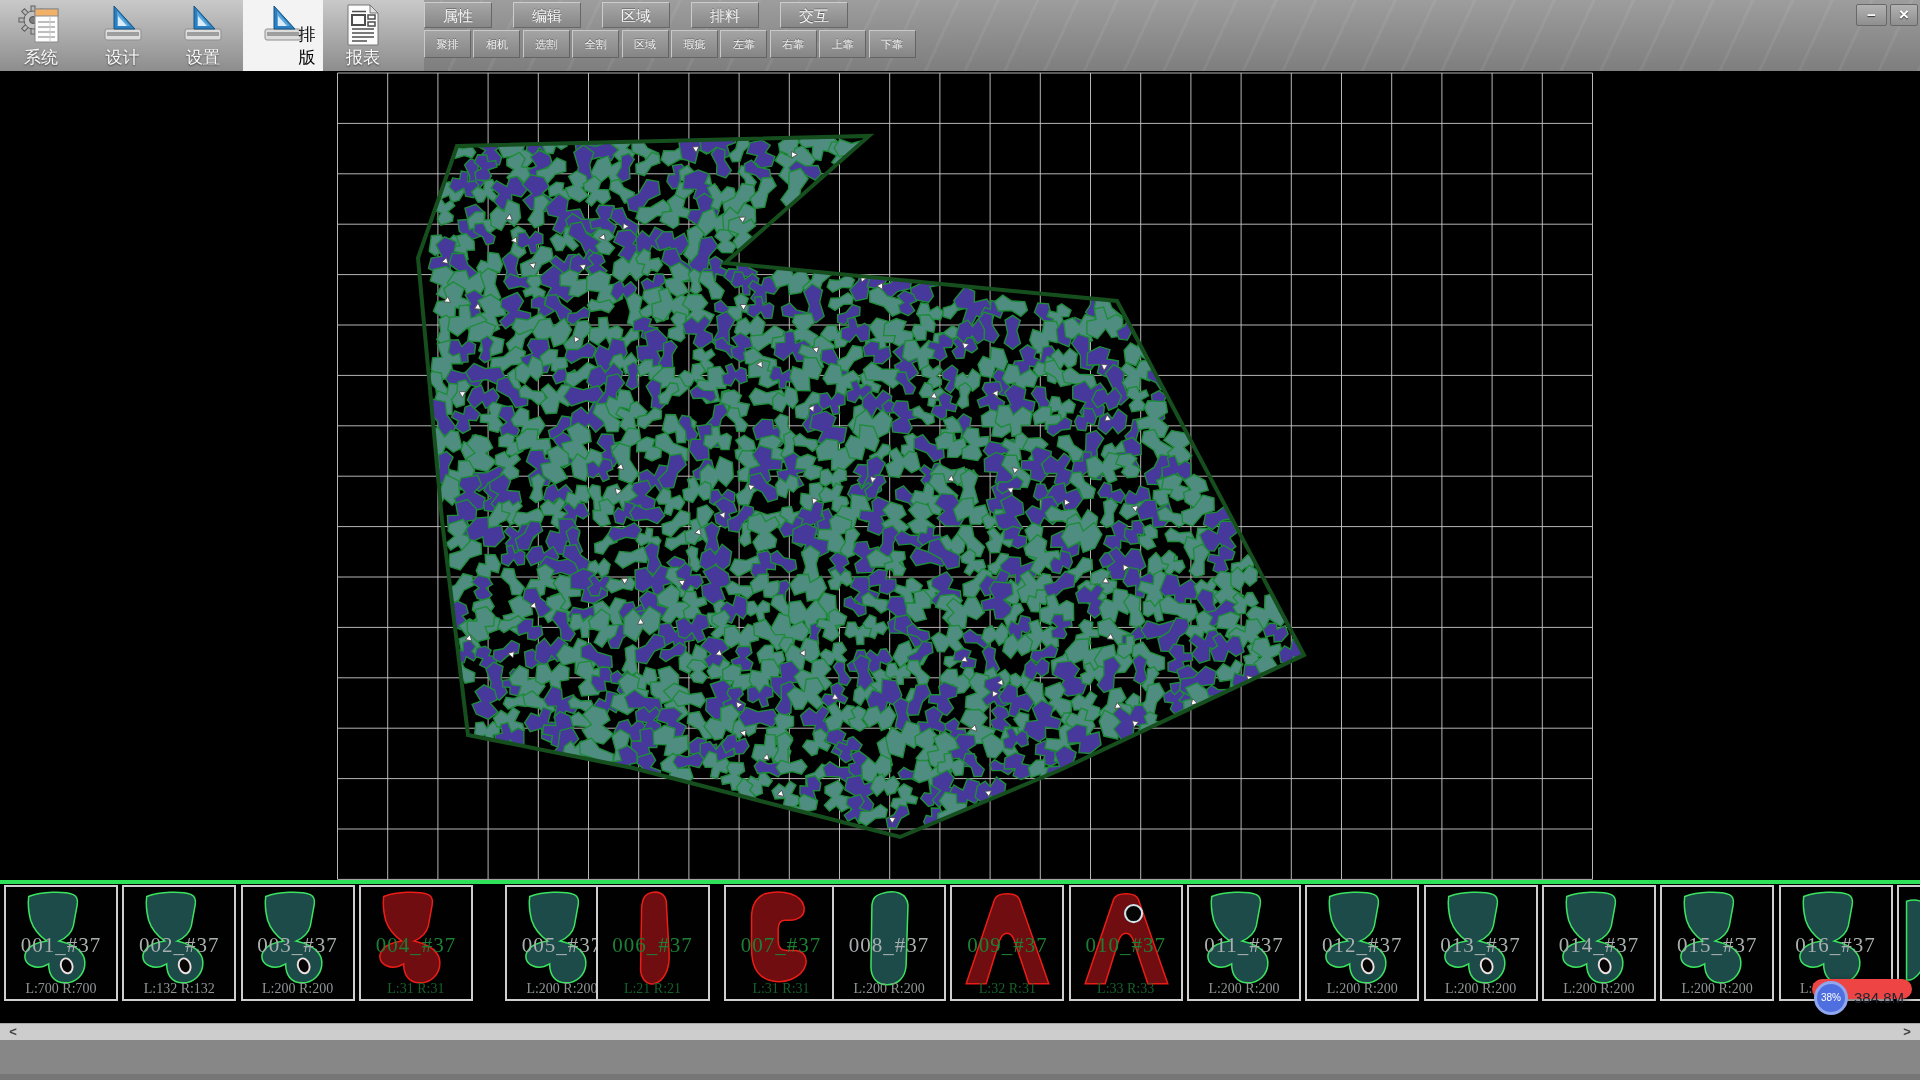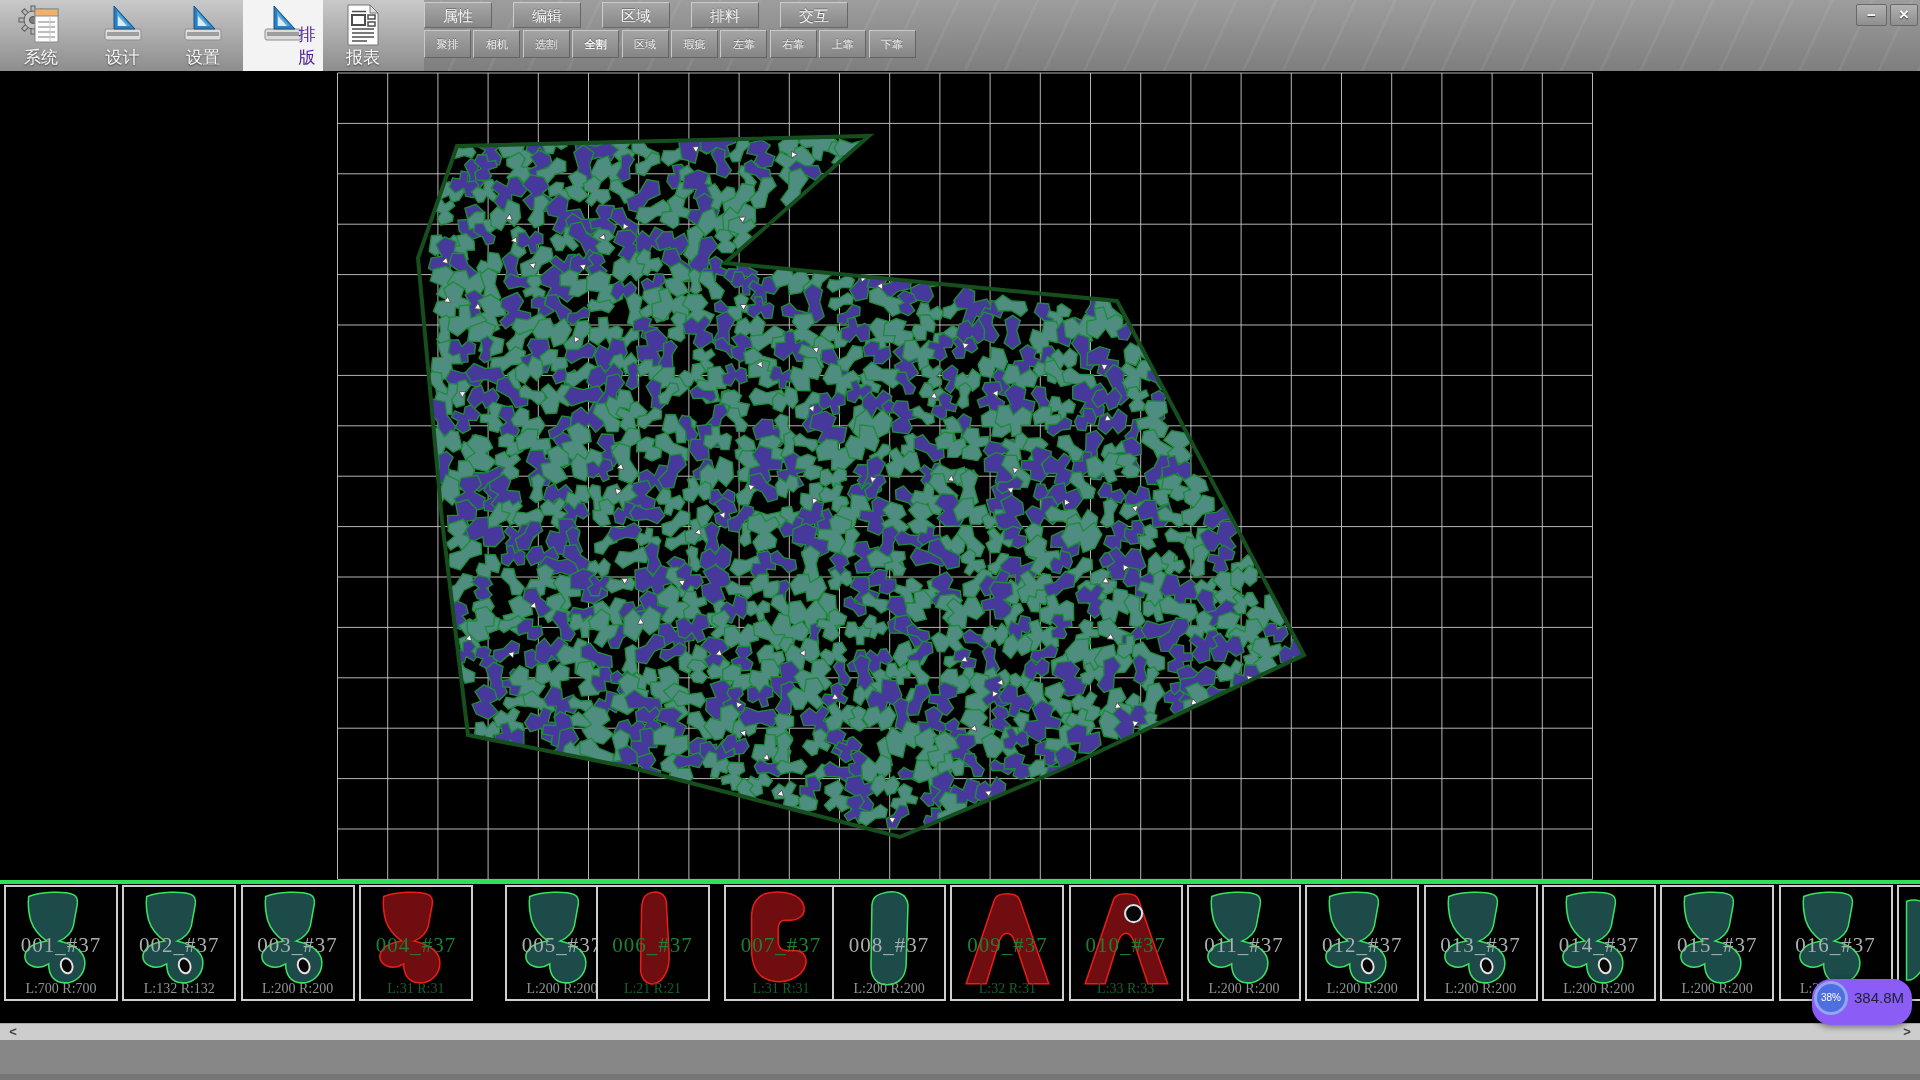--- a/index.html
+++ b/index.html
@@ -8,21 +8,21 @@
     background:linear-gradient(180deg,#9d9d9d,#7e7e7e);border-bottom:1px solid #4a4a4a;}
   .titlebar::before{content:"";position:absolute;inset:0;
     background:repeating-linear-gradient(295deg,rgba(255,255,255,.06) 0 3px,transparent 3px 36px);}
   .navpanel{position:absolute;left:0;top:0;width:424px;height:71px;
     background:linear-gradient(180deg,#c9c9c9,#8d8d8d);}
   .bigbtn{position:absolute;top:0;height:71px;cursor:default;}
   .bigbtn.sel{background:#f3f3f3;}
   .bigbtn .ic{position:absolute;left:50%;top:2px;transform:translateX(-50%);}
   .bigbtn .lbl{position:absolute;left:0;right:0;bottom:2px;text-align:center;
     font-size:17px;color:#fbfbfb;text-shadow:0 1px 2px rgba(0,0,0,.55);}
-  .bigbtn.sel .lbl{color:#4c1d95;text-shadow:none;padding-left:48px;}
+  .bigbtn.sel .lbl{color:#000000;text-shadow:none;padding-left:48px;}
   .tab{position:absolute;top:2px;width:68px;height:26px;line-height:25px;text-align:center;
     font-size:15px;color:#f4f4f4;text-shadow:0 -1px 0 rgba(0,0,0,.35);
     background:linear-gradient(180deg,#a7a7a7,#878787);
     border:1px solid;border-color:#cccccc #676767 #676767 #cccccc;box-sizing:border-box;}
   .tool{position:absolute;top:30px;width:47px;height:28px;line-height:26px;text-align:center;
     font-size:11px;color:#f4f4f4;text-shadow:0 -1px 0 rgba(0,0,0,.35);
     background:linear-gradient(180deg,#a4a4a4,#858585);
     border:1px solid;border-color:#c9c9c9 #646464 #646464 #c9c9c9;box-sizing:border-box;}
   .winbtn{position:absolute;top:4px;height:22px;text-align:center;line-height:20px;
     font-size:15px;font-weight:bold;color:#fff;text-shadow:0 1px 1px #333;
@@ -39,21 +39,21 @@
   .tnum.red{color:#1c8034;}
   .tlr{position:absolute;left:0;right:0;bottom:2px;text-align:center;
     font-family:"Liberation Serif",serif;font-size:14px;color:#8f9494;}
   .tlr.red{color:#15612b;}
   .hscroll{position:absolute;left:0;top:1023px;width:1920px;height:17px;background:#cdcdcd;
     border-top:1px solid #a8a8a8;box-sizing:border-box;}
   .harrow{position:absolute;top:0;width:22px;height:16px;text-align:center;line-height:16px;
     font-size:13px;font-weight:bold;color:#3f3f3f;}
   .statusbar{position:absolute;left:0;top:1040px;width:1920px;height:40px;background:#878787;
     border-bottom:6px solid #767676;box-sizing:border-box;}
-  .badge{position:absolute;left:1812px;top:979px;width:100px;height:46px;background:#8b5cf6;
+  .badge{position:absolute;left:1812px;top:979px;width:100px;height:20px;background:#ef4444;
     border-radius:19px;box-shadow:0 2px 6px rgba(0,0,0,.45);}
   .badge .circ{position:absolute;left:2px;top:2px;width:34px;height:34px;border-radius:50%;
     background:#4f6fe0;border:3px solid #90a6ee;box-sizing:border-box;
     color:#fff;font-size:10px;line-height:28px;text-align:center;}
   .badge .mem{position:absolute;left:42px;top:0;height:38px;line-height:38px;
     font-size:15px;color:#1b2430;}
 </style>
 </head>
 <body>
 
@@ -125,21 +125,21 @@
     <div class="tab" style="left: 424px;">属性</div>
     <div class="tab" style="left: 513px;">编辑</div>
     <div class="tab" style="left: 602px;">区域</div>
     <div class="tab" style="left: 691px;">排料</div>
     <div class="tab" style="left: 780px;">交互</div>
   </div>
 <div id="toolsrow">
     <div class="tool" style="left: 424px;">聚排</div>
     <div class="tool" style="left: 473.4px;">相机</div>
     <div class="tool" style="left: 522.8px;">选割</div>
-    <div class="tool" style="left: 572.2px; font-weight: bold;">全割</div>
+    <div class="tool" style="left: 572.2px;">全割</div>
     <div class="tool" style="left: 621.6px;">区域</div>
     <div class="tool" style="left: 671px;">瑕疵</div>
     <div class="tool" style="left: 720.4px;">左靠</div>
     <div class="tool" style="left: 769.8px;">右靠</div>
     <div class="tool" style="left: 819.2px;">上靠</div>
     <div class="tool" style="left: 868.6px;">下靠</div>
   </div>
 
 <div class="winbtn" style="left:1856px;width:31px;">−</div>
 <div class="winbtn" style="left:1890px;width:28px;font-size:17px;">×</div>

